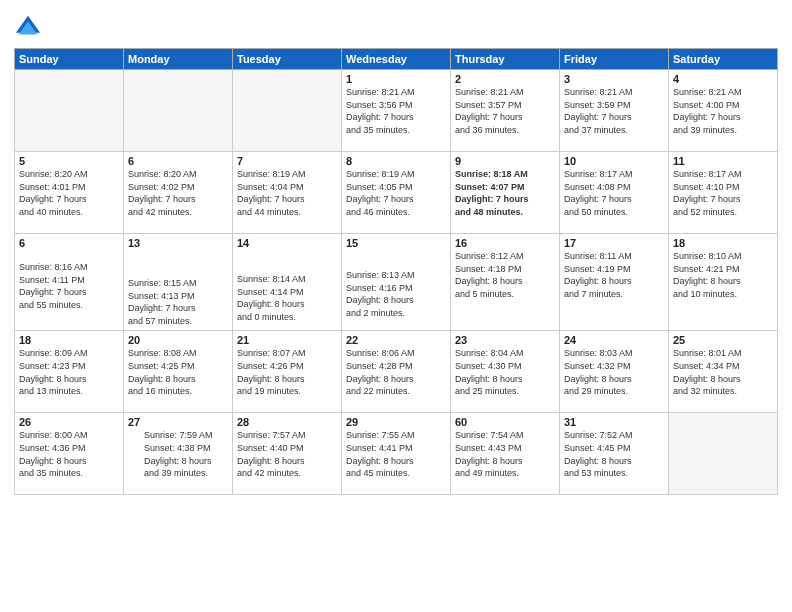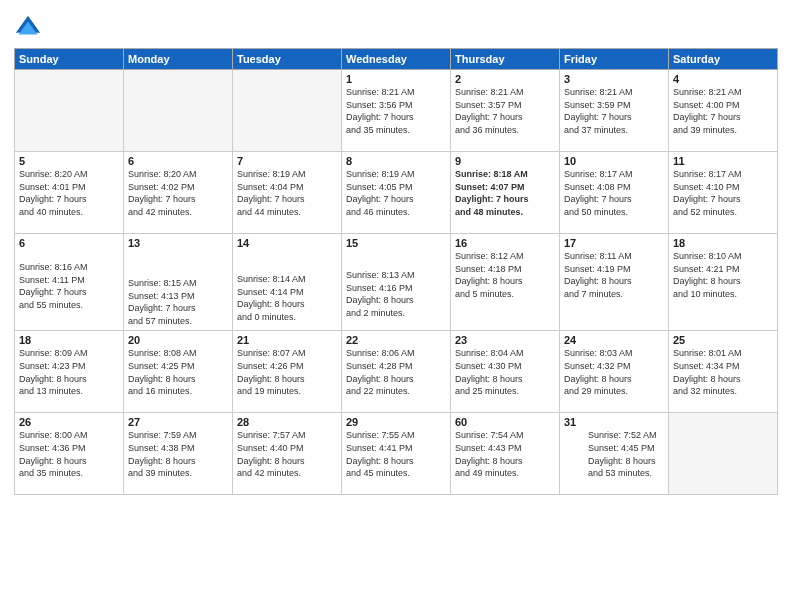--- a/index.html
+++ b/index.html
@@ -322,21 +322,21 @@
         <tr>
           <td>
             <span class="day-number">26</span>
             <div class="day-info" style="white-space: pre-line;">Sunrise: 8:00 AM
 Sunset: 4:36 PM
 Daylight: 8 hours
 and 35 minutes.</div>
           </td>
           <td>
             <span class="day-number">27</span>
-            <div class="day-info" style="white-space: pre-line;">Sunrise: 7:59 AM
+            <div class="day-info" style="white-space: pre-line; margin-left: 16px;">Sunrise: 7:59 AM
 Sunset: 4:38 PM
 Daylight: 8 hours
 and 39 minutes.</div>
           </td>
           <td>
             <span class="day-number">28</span>
             <div class="day-info" style="white-space: pre-line;">Sunrise: 7:57 AM
 Sunset: 4:40 PM
 Daylight: 8 hours
 and 42 minutes.</div>
@@ -350,21 +350,21 @@
           </td>
           <td>
             <span class="day-number">60</span>
             <div class="day-info" style="white-space: pre-line;">Sunrise: 7:54 AM
 Sunset: 4:43 PM
 Daylight: 8 hours
 and 49 minutes.</div>
           </td>
           <td>
             <span class="day-number">31</span>
-            <div class="day-info" style="white-space: pre-line; margin-left: 24px;">Sunrise: 7:52 AM
+            <div class="day-info" style="white-space: pre-line;">Sunrise: 7:52 AM
 Sunset: 4:45 PM
 Daylight: 8 hours
 and 53 minutes.</div>
           </td>
           <td class="empty"></td>
         </tr>
       </tbody>
   </table>
 </div>
 

